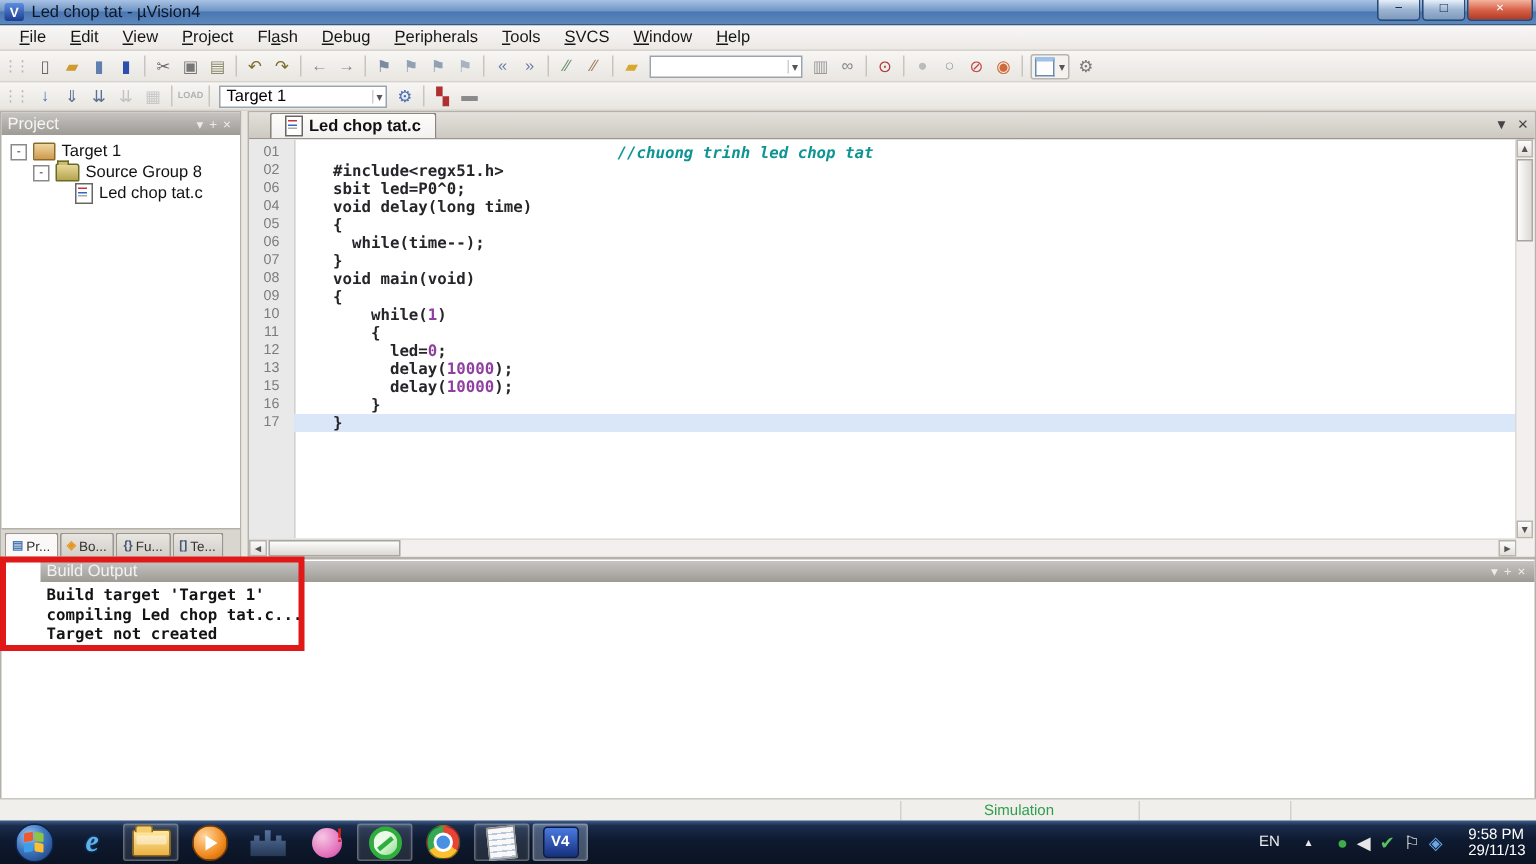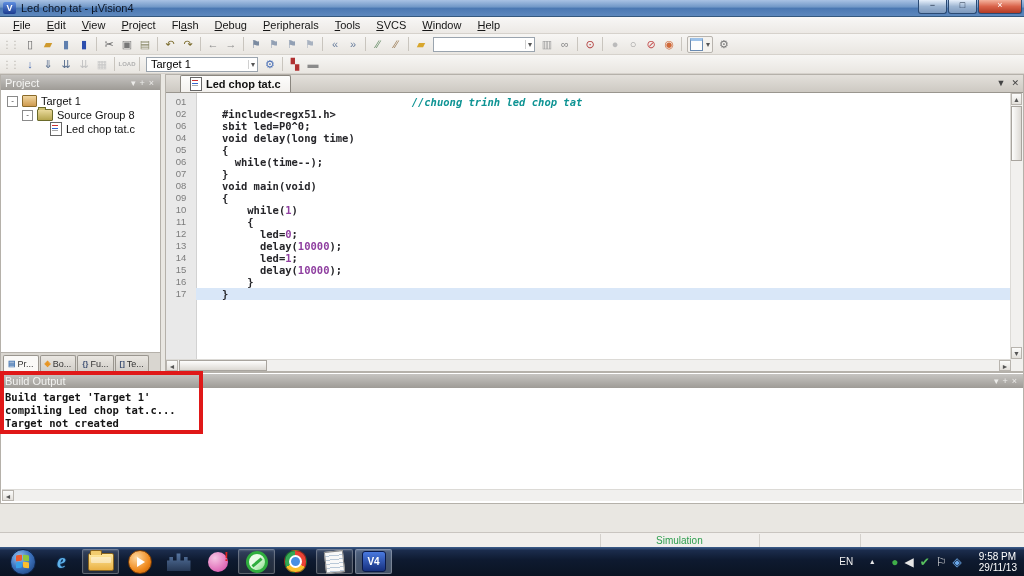--- a/index.html
+++ b/index.html
@@ -93,22 +93,22 @@
   
   .vscroll{position:absolute;right:0;top:18px;bottom:12px;width:12px;background:#f1f0ee;border-left:1px solid #dcdad6;}
   .hscroll{position:absolute;left:0;right:12px;bottom:0;height:12px;background:#f1f0ee;border-top:1px solid #dcdad6;box-sizing:border-box;display:flex;align-items:center;}
   .sb-btn{width:12px;height:11px;font-size:7px;color:#555;text-align:center;line-height:11px;background:linear-gradient(#fcfcfb,#e3e0db);border:1px solid #b8b4ae;box-sizing:border-box;}
   .v-btn{width:11px;height:12px;line-height:12px;}
   .sb-thumb-h{width:88px;height:11px;background:linear-gradient(#fdfdfc,#dcd9d4);border:1px solid #a8a49e;box-sizing:border-box;margin-left:1px;}
   .sb-thumb-v{position:absolute;left:0;top:13px;width:11px;height:55px;background:linear-gradient(90deg,#fdfdfc,#dcd9d4);border:1px solid #a8a49e;box-sizing:border-box;}
   .hs-right{margin-left:auto;}
   .corner{position:absolute;right:0;bottom:0;width:12px;height:12px;background:#f1f0ee;}
   
-  .build-panel{position:absolute;left:0;top:372px;right:0;height:132px;background:#fff;
-    border:1px solid #b5b1aa;box-sizing:border-box;}
+  .build-panel{position:absolute;left:0;top:372px;right:0;height:175px;background:#fff;
+    border:1px solid #b5b1aa;box-sizing:border-box;padding-left:26px;}
   .bo-header{height:14px;margin-top:1px;background:linear-gradient(#c6c4c1,#9e9b96);color:#f2f2f0;
     display:flex;align-items:center;padding:0 4px;}
   .bo-lines{padding:3px 4px;font-family:"DejaVu Sans Mono","Liberation Mono",monospace;
     font-size:10.5px;font-weight:600;color:#141414;}
   .bo-line{height:13px;line-height:13px;white-space:pre;}
   .bo-hscroll{position:absolute;left:1px;right:1px;bottom:2px;height:12px;background:#f1f0ee;
     border-top:1px solid #dcdad6;display:flex;align-items:center;box-sizing:border-box;}
   .annotation{position:absolute;left:0px;top:371px;width:203px;height:63px;
     border:4px solid #e01818;box-sizing:border-box;pointer-events:none;z-index:50;}
   
@@ -342,21 +342,20 @@
         <div class="code-line"><span class="ln">04</span><span class="k-p">void delay(long time)</span></div>
         <div class="code-line"><span class="ln">05</span><span class="k-p">{</span></div>
         <div class="code-line"><span class="ln">06</span><span class="k-p">  while(time--);</span></div>
         <div class="code-line"><span class="ln">07</span><span class="k-p">}</span></div>
         <div class="code-line"><span class="ln">08</span><span class="k-p">void main(void)</span></div>
         <div class="code-line"><span class="ln">09</span><span class="k-p">{</span></div>
         <div class="code-line"><span class="ln">10</span><span class="k-p">    while(</span><span class="k-n">1</span><span class="k-p">)</span></div>
         <div class="code-line"><span class="ln">11</span><span class="k-p">    {</span></div>
         <div class="code-line"><span class="ln">12</span><span class="k-p">      led=</span><span class="k-n">0</span><span class="k-p">;</span></div>
         <div class="code-line"><span class="ln">13</span><span class="k-p">      delay(</span><span class="k-n">10000</span><span class="k-p">);</span></div>
-        <div class="code-line"><span class="ln">14</span><span class="k-p">      led=</span><span class="k-n">1</span><span class="k-p">;</span></div>
         <div class="code-line"><span class="ln">15</span><span class="k-p">      delay(</span><span class="k-n">10000</span><span class="k-p">);</span></div>
         <div class="code-line"><span class="ln">16</span><span class="k-p">    }</span></div>
         <div class="code-line hl"><span class="ln">17</span><span class="k-p">}</span></div>
       </div>
   </div>
   <div class="vscroll">
     <div class="sb-btn v-btn">▲</div>
     <div class="sb-thumb-v"></div>
     <div class="sb-btn v-btn" style="position:absolute;bottom:0;">▼</div>
   </div>

